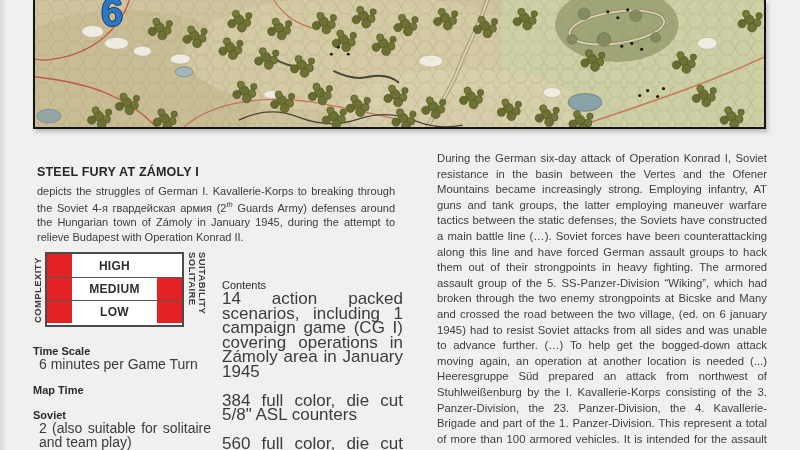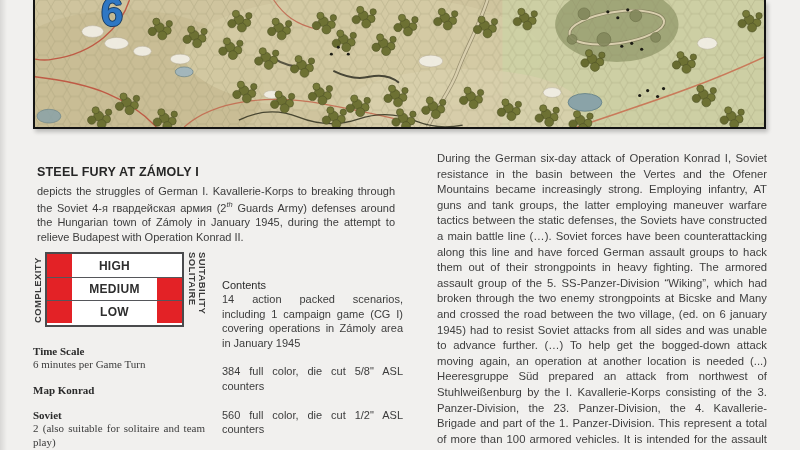--- a/index.html
+++ b/index.html
@@ -33,26 +33,26 @@
   .v-label { font-size:9.5px; font-weight:bold; color:#3a3a3a; letter-spacing:.4px; line-height:10px; }
   .v-left { writing-mode:vertical-rl; transform:rotate(180deg); text-align:center; height:76px; margin-right:2px; }
   .v-right { writing-mode:vertical-lr; height:80px; margin-left:3px; text-align:left; width:22px; }
   .chart { display:grid; grid-template-columns:25px 85px 25px; grid-auto-rows:23px;
     border:2px solid #4a4b4d; background:#fff; height:75px; }
   .chart .cell { border-top:1.5px solid #55565a; display:flex; align-items:center; justify-content:center; }
   .chart .r0 { border-top:none; }
   .chart .red { background:#e32226; }
   .chart .lbl { font-size:12px; font-weight:bold; color:#2e2e2e; letter-spacing:.3px; }
 
-  .spec { margin-top:13px;font-family:Liberation Serif, serif; }
+  .spec { margin-top:13px; }
   .spec-h { font-size:11px; font-weight:bold; color:#2b2b2b; }
-  .spec-v { font-size:11px; line-height:14px; color:#3c3c3c; text-align:justify; width:172px; }
+  .spec-v { font-size:14px; line-height:14px; color:#3c3c3c; text-align:justify; width:172px;margin-left:6px; }
 
   .contents-h { font-size:11px; font-weight:normal; color:#2b2b2b; margin-bottom:1px; }
-  .contents-item { font-size:11px; line-height:14.6px; color:#3c3c3c; text-align:justify; margin-bottom:14px; }
+  .contents-item { font-size:17px; line-height:14.6px; color:#3c3c3c; text-align:justify; margin-bottom:14px; }
 
   .right-col { position:absolute; left:437px; top:151px; width:330px;
     font-size:11.3px; line-height:15.6px; color:#3e3e3e; text-align:justify; }
 </style>
 </head>
 <body>
 
 <div id="page">
 
   <div class="map-frame">
@@ -202,21 +202,21 @@
           <div class="cell red"></div>
         </div>
         <div class="v-label v-right">SOLITAIRE SUITABILITY</div>
       </div>
 
       <div class="spec">
         <div class="spec-h">Time Scale</div>
         <div class="spec-v">6 minutes per Game Turn</div>
       </div>
       <div class="spec">
-        <div class="spec-h">Map Konrad</div>
+        <div class="spec-h">Map Time</div>
       </div>
       <div class="spec">
         <div class="spec-h">Soviet</div>
         <div class="spec-v">2 (also suitable for solitaire and team play)</div>
       </div>
     </div>
 
     <div class="subcol-b">
       <div class="contents-h">Contents</div>
       <div class="contents-item">14 action packed scenarios, including 1 campaign game (CG I) covering operations in Zámoly area in January 1945</div>

